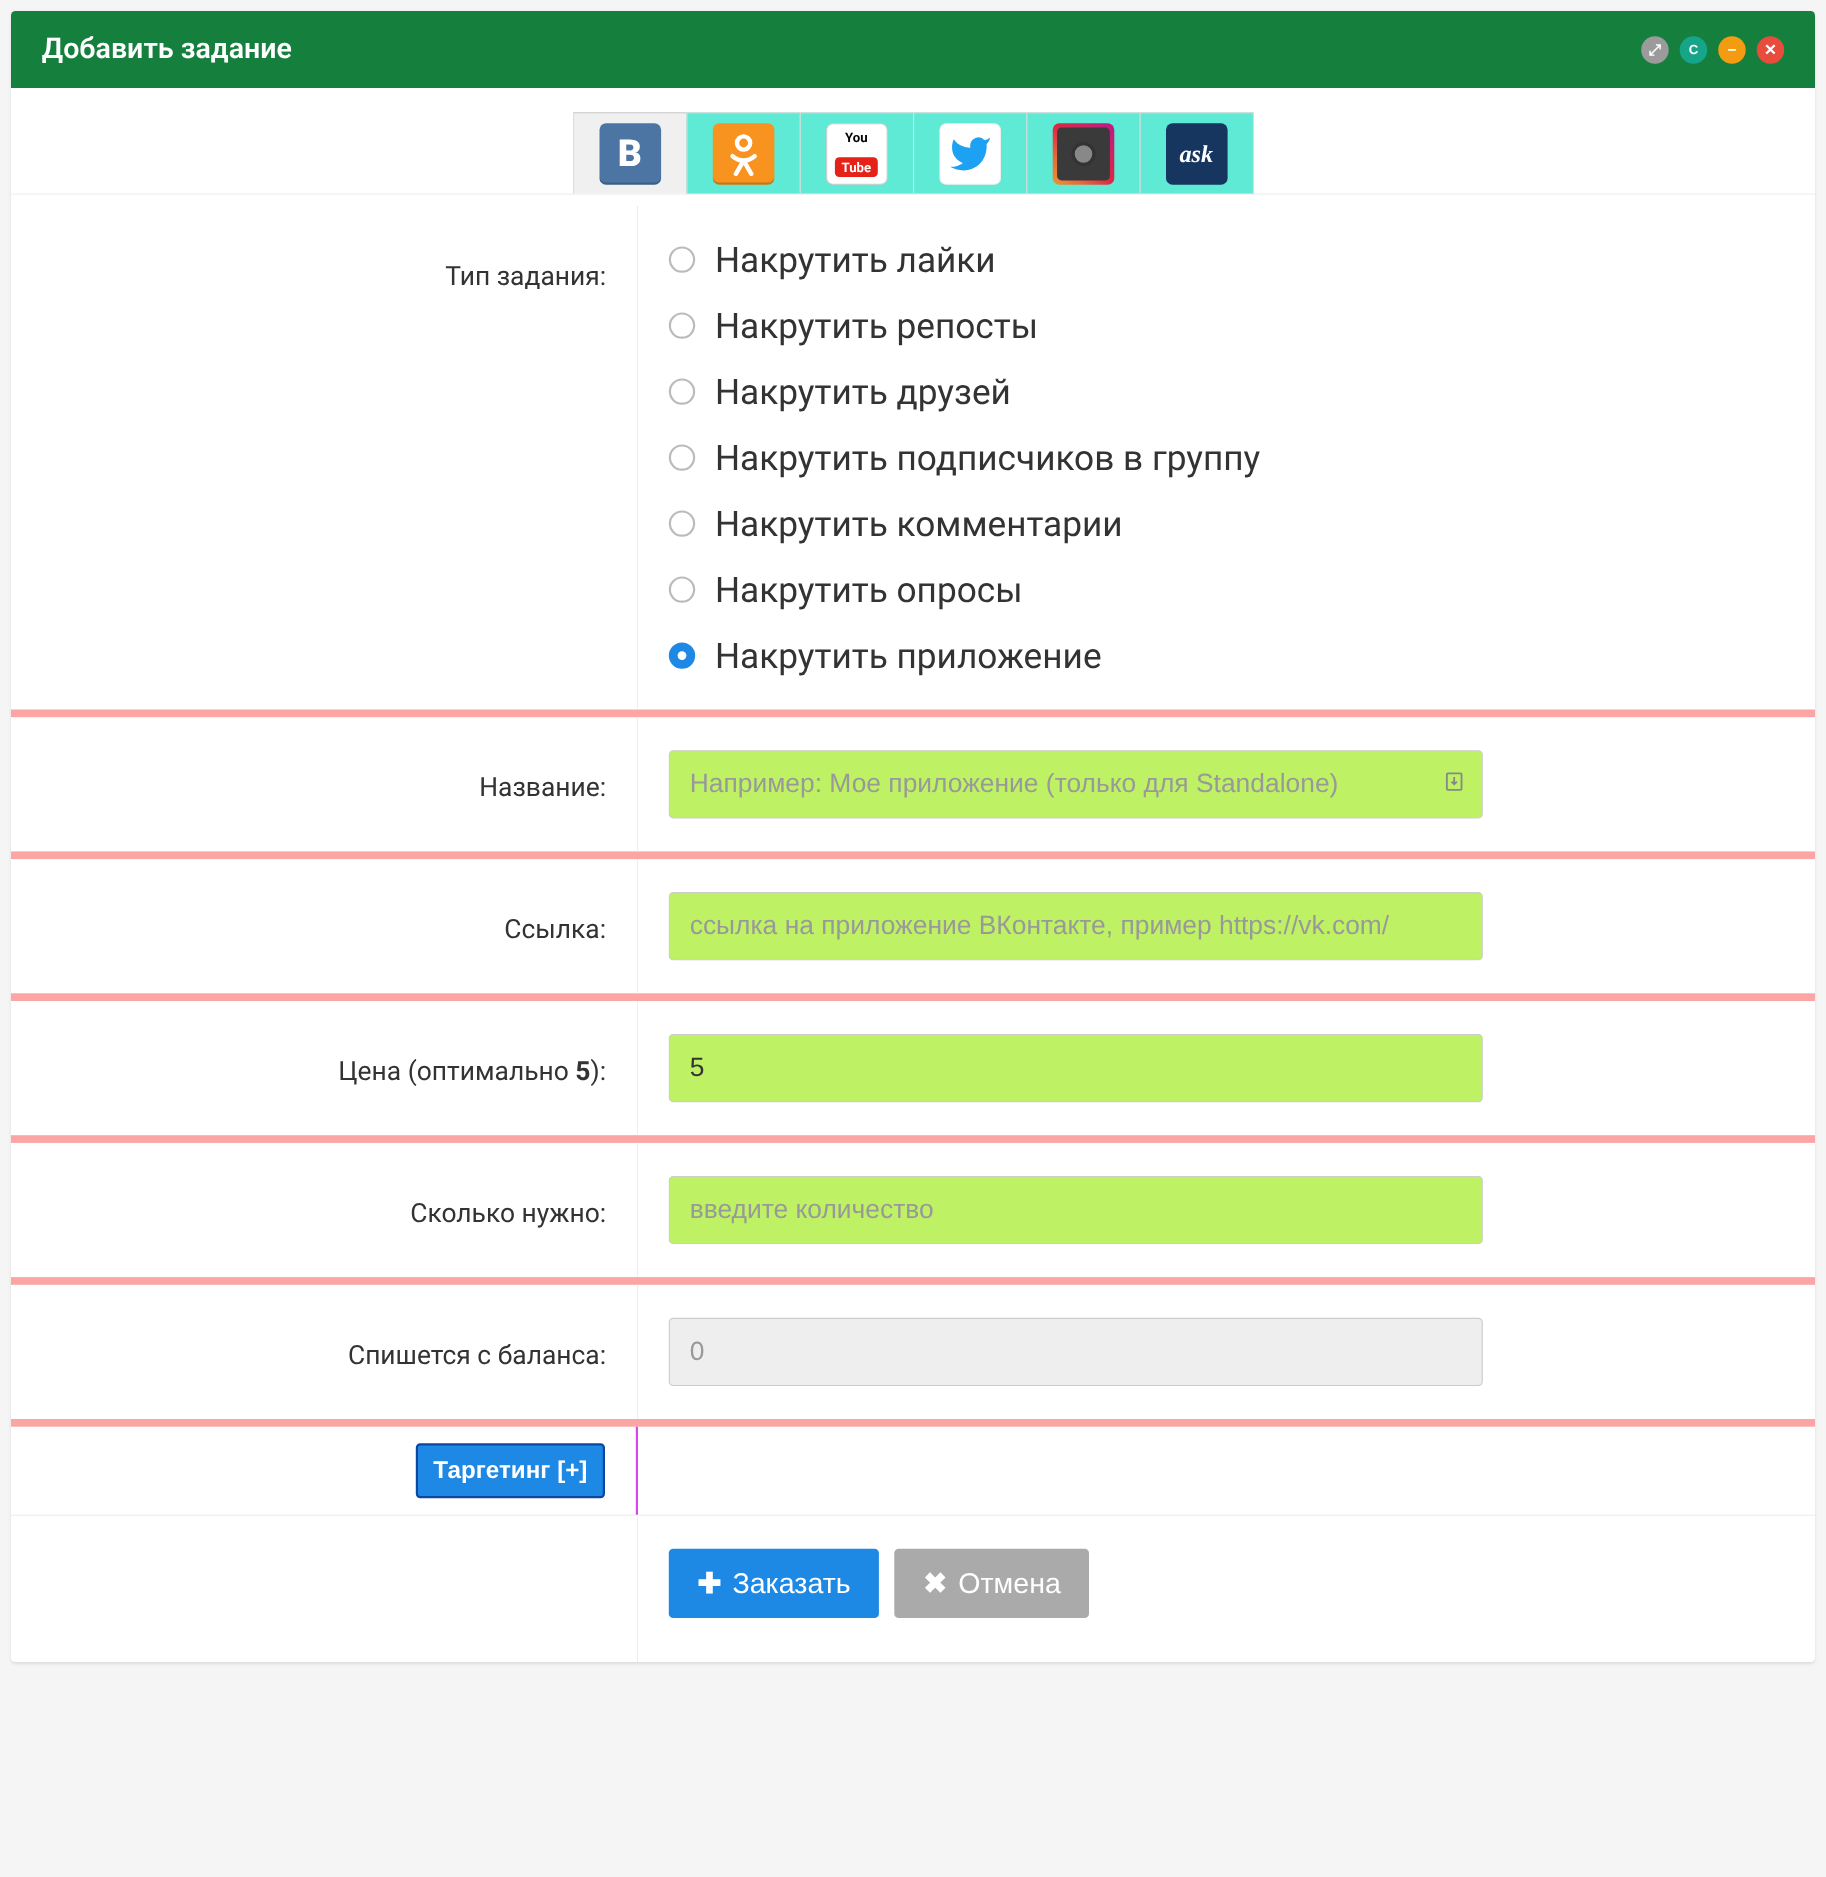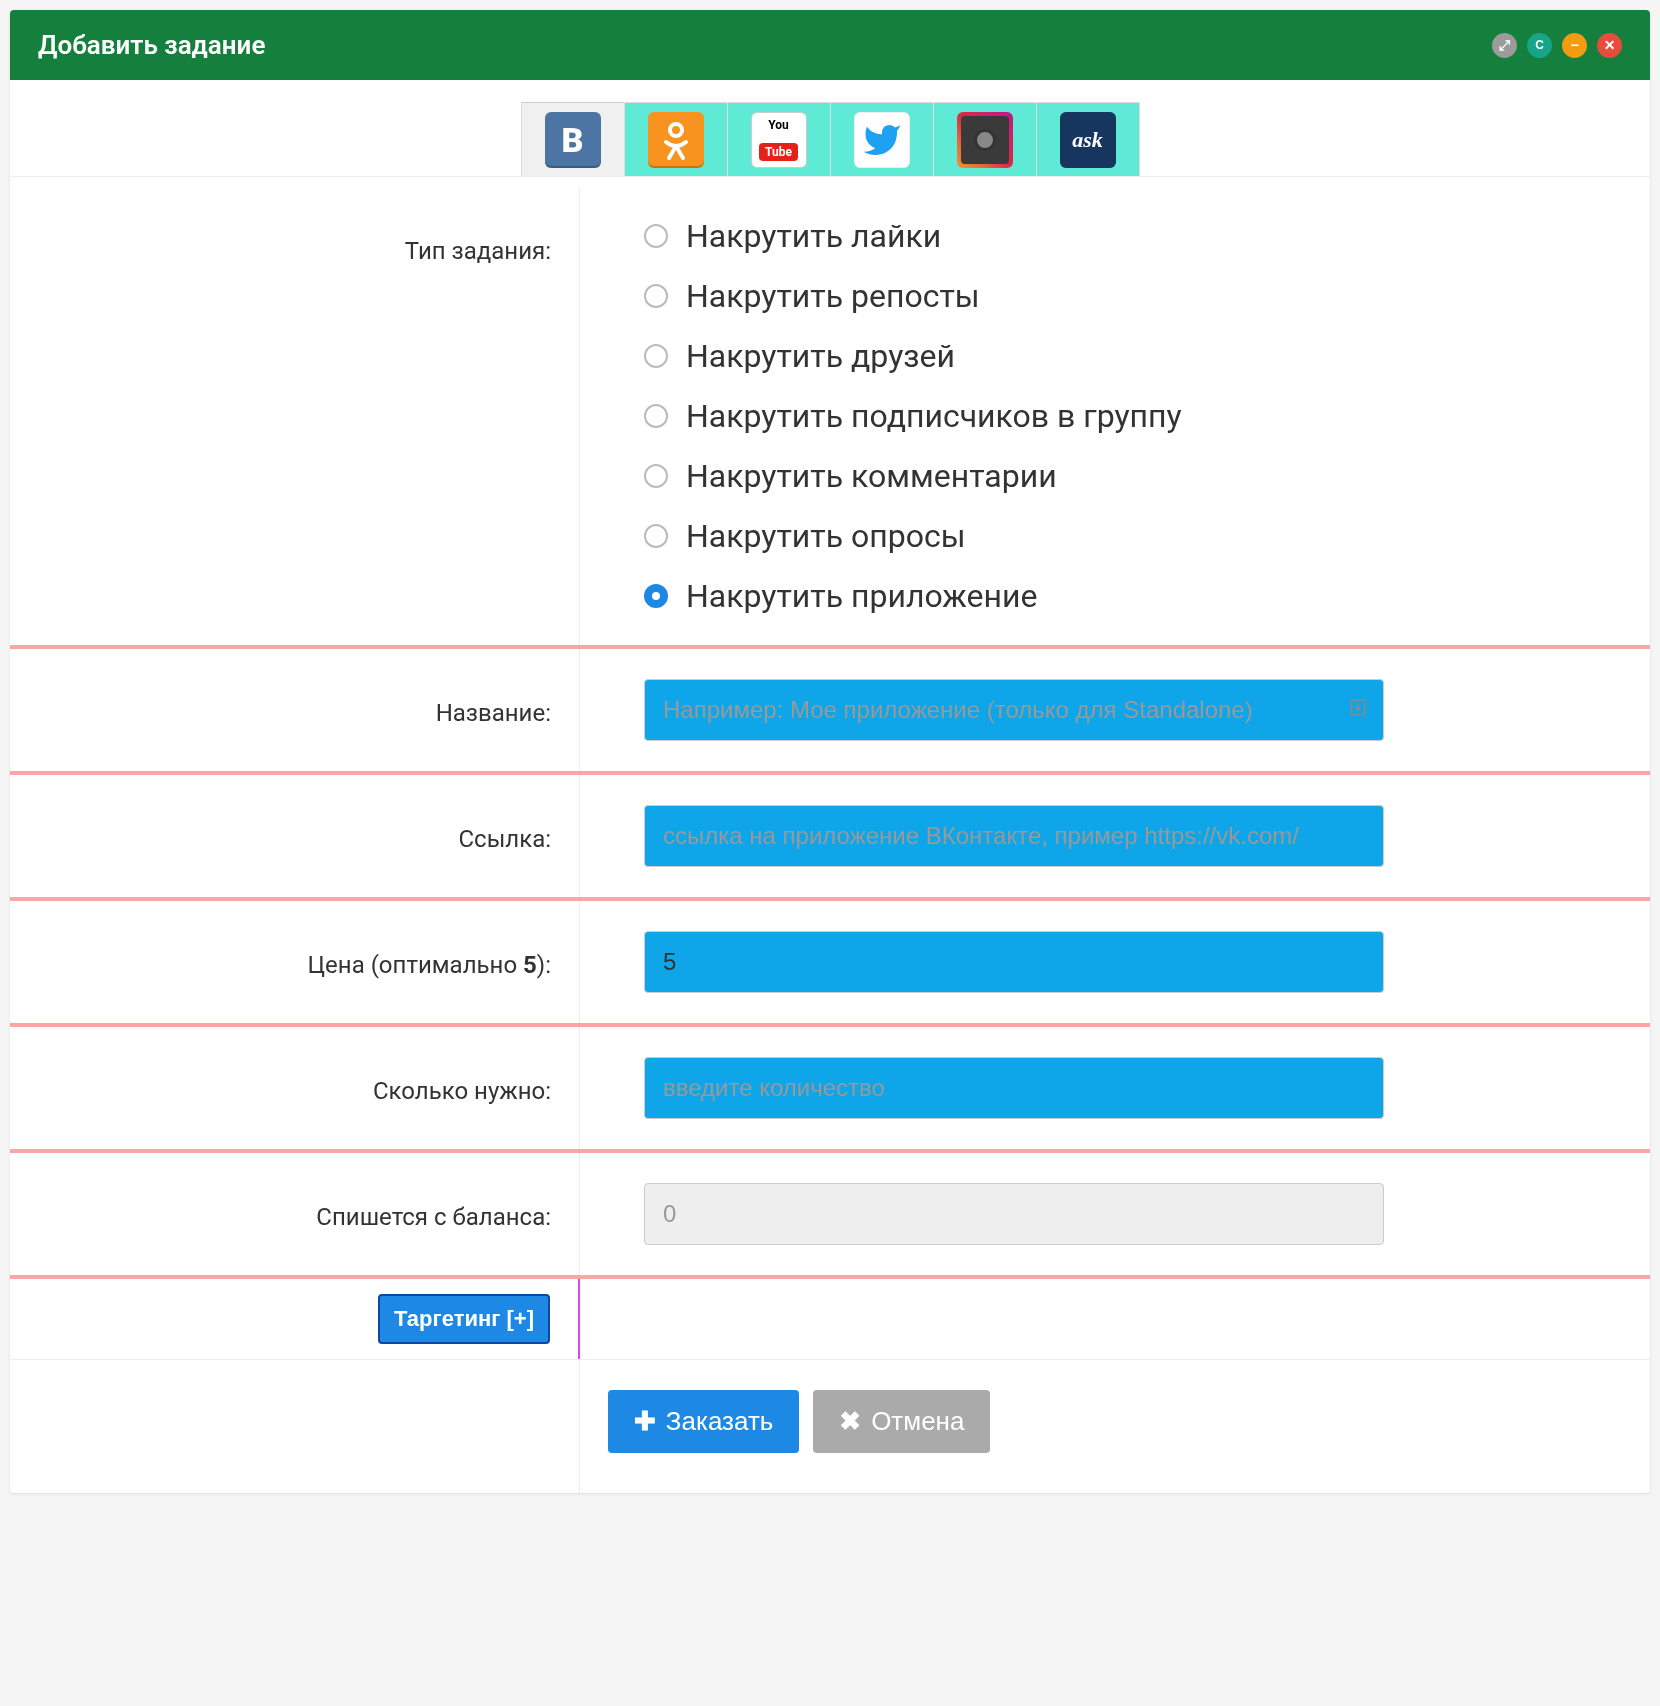--- a/index.html
+++ b/index.html
@@ -100,22 +100,21 @@
     .ig-lens { width:22px; height:22px; border:3px solid #333; border-radius:50%; background:#888;}
     .ask-icon { background: #16355f; font-size:22px; font-style:italic; font-family: Georgia, serif; }
 
     
     .form-section {
       border-top: 1px solid #eee;
     }
     .form-row {
       display: flex;
       padding: 30px 40px;
-      border-bottom: 4px solid #fca5a5;
-      gap: 36px;
+      border-bottom: 7px solid #fca5a5;
     }
     .form-row.first { border-top: none; padding-top: 40px;}
     .form-label {
       width: 530px;
       text-align: right;
       padding-right: 28px;
       font-size: 24px;
       color: #333;
       padding-top: 10px;
       border-right: 1px solid #eee;
@@ -171,21 +170,21 @@
       color: #333;
     }
 
     .text-input {
       width: 100%;
       padding: 16px 18px;
       font-size: 24px;
       border: 1px solid #ccc;
       border-radius: 4px;
       color: #333;
-      background: #0ea5e9;
+      background: #bef264;
     }
     .text-input::placeholder {
       color: #999;
     }
     .text-input.disabled {
       background: #eee;
       color: #999;
     }
     .input-with-icon {
       position: relative;

